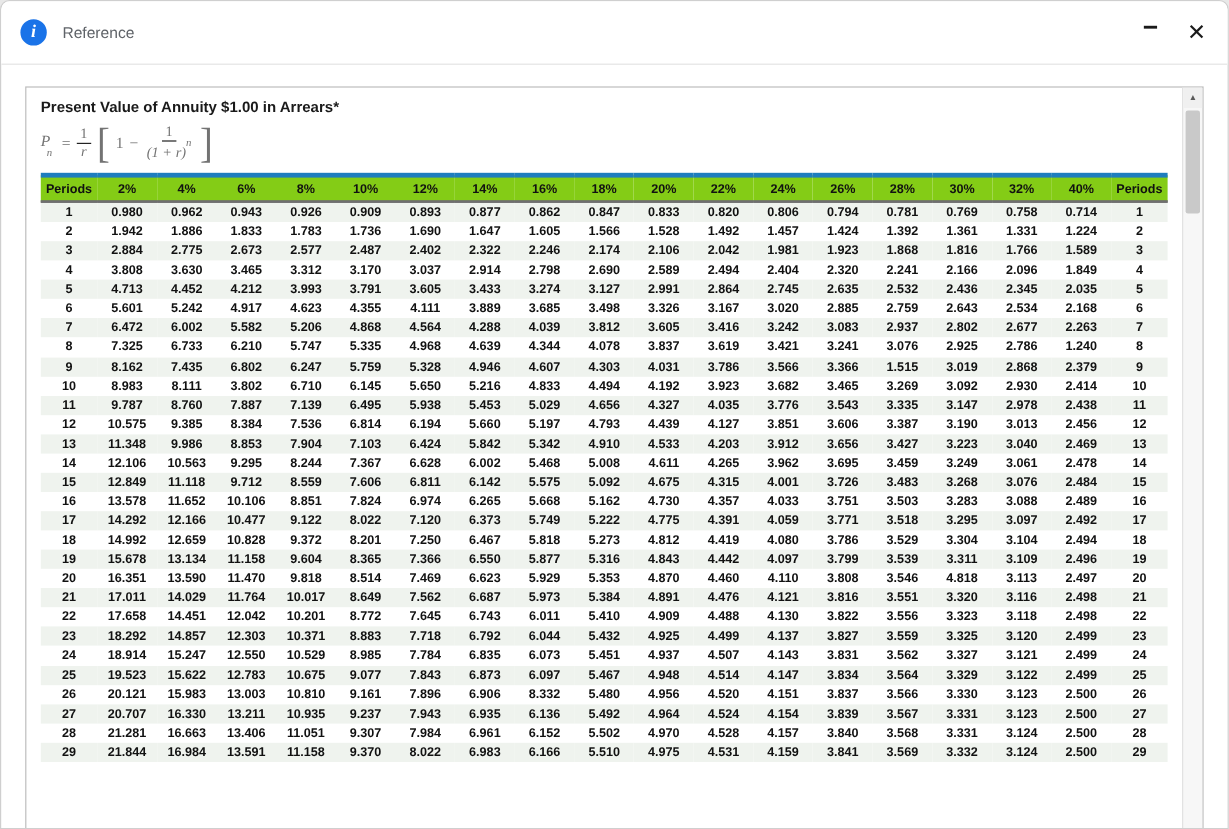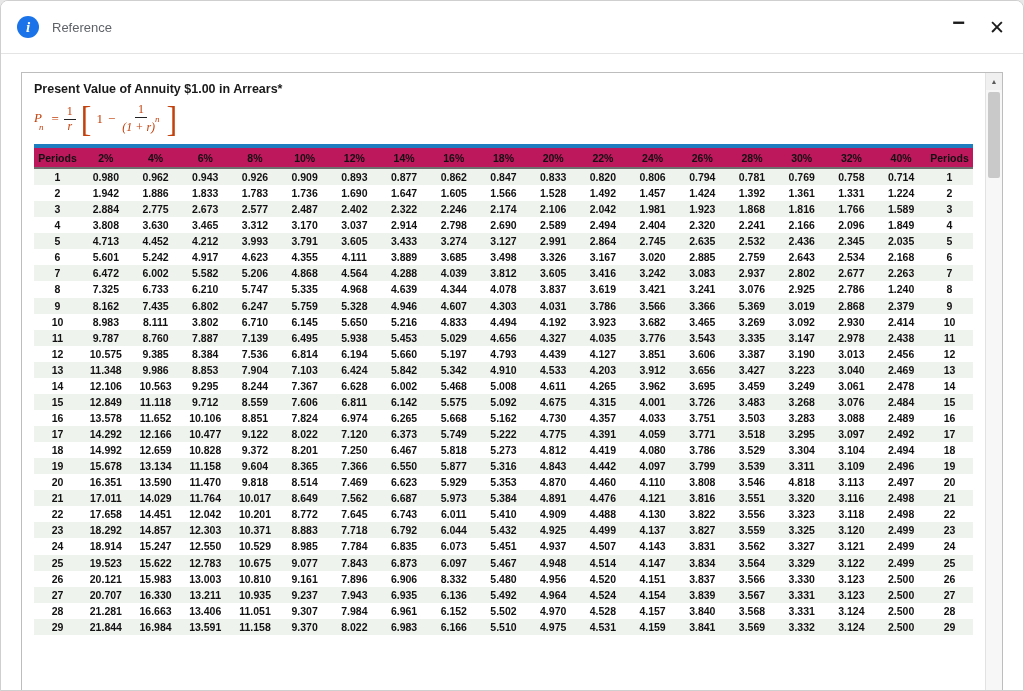--- a/index.html
+++ b/index.html
@@ -38,41 +38,41 @@
   }
   .panel-content {
     position: absolute; top: 0; left: 0; right: 17px; bottom: 0;
     overflow: hidden; padding: 9px 12px 0 12px;
   }
   .tbl-title { font-size: 12.5px; font-weight: bold; color: #1a1a1a; margin-bottom: 4px; }
 
   
   .formula {
     display: flex; align-items: center; gap: 5px; height: 38px; margin-bottom: 6px;
-    font-family: "Liberation Serif", serif; font-size: 13px; color: #c2410c; text-align: right;
+    font-family: "Liberation Serif", serif; font-size: 13px; color: #737373; text-align: right;
   }
   .f-var { font-style: italic; }
   .f-sub { font-size: 9px; font-style: italic; position: relative; top: 4px; left: -3px; }
   .f-sup { font-size: 9px; font-style: italic; position: relative; top: -4px; }
   .frac { display: inline-flex; flex-direction: column; align-items: center; line-height: 1.15; font-size: 12px; }
   .frac .num { border-bottom: 1px solid #222; padding: 0 3px; }
   .frac .den { padding: 0 2px; }
   .bracket {
     font-size: 32px; font-weight: 300; line-height: 0.9;
     font-family: "Liberation Serif", serif; transform: scaleY(1.1);
   }
 
   
   table.pv {
     width: 100%; border-collapse: collapse; table-layout: fixed;
     font-size: 10.5px; font-weight: bold; color: #111;
   }
   table.pv thead th {
     border-top: 4px solid #1e7dbe; border-bottom: 2px solid #6f6f6f;
-    padding: 4px 1px 3px 1px; text-align: center; background: #be185d; margin-top: 41px;
+    padding: 4px 1px 3px 1px; text-align: center; background: #84cc16; margin-top: 41px;
   }
   table.pv th:first-child, table.pv td:first-child,
   table.pv th:last-child,  table.pv td:last-child { width: 47px; }
   table.pv td { padding: 2px 1px; text-align: center; line-height: 1.15; }
   table.pv tbody tr:nth-child(odd) { background: #eff3ee; }
 
   
   .scrollbar {
     position: absolute; top: 0; right: 0; bottom: 0; width: 17px;
     background: #f7f7f7; border-left: 1px solid #e2e2e2;
@@ -338,21 +338,21 @@
               <td>6.247</td>
               <td>5.759</td>
               <td>5.328</td>
               <td>4.946</td>
               <td>4.607</td>
               <td>4.303</td>
               <td>4.031</td>
               <td>3.786</td>
               <td>3.566</td>
               <td>3.366</td>
-              <td>5.369</td>
+              <td>1.515</td>
               <td>3.019</td>
               <td>2.868</td>
               <td>2.379</td>
               <td>9</td>
             </tr>
             <tr>
               <td>10</td>
               <td>8.983</td>
               <td>8.111</td>
               <td>3.802</td>

